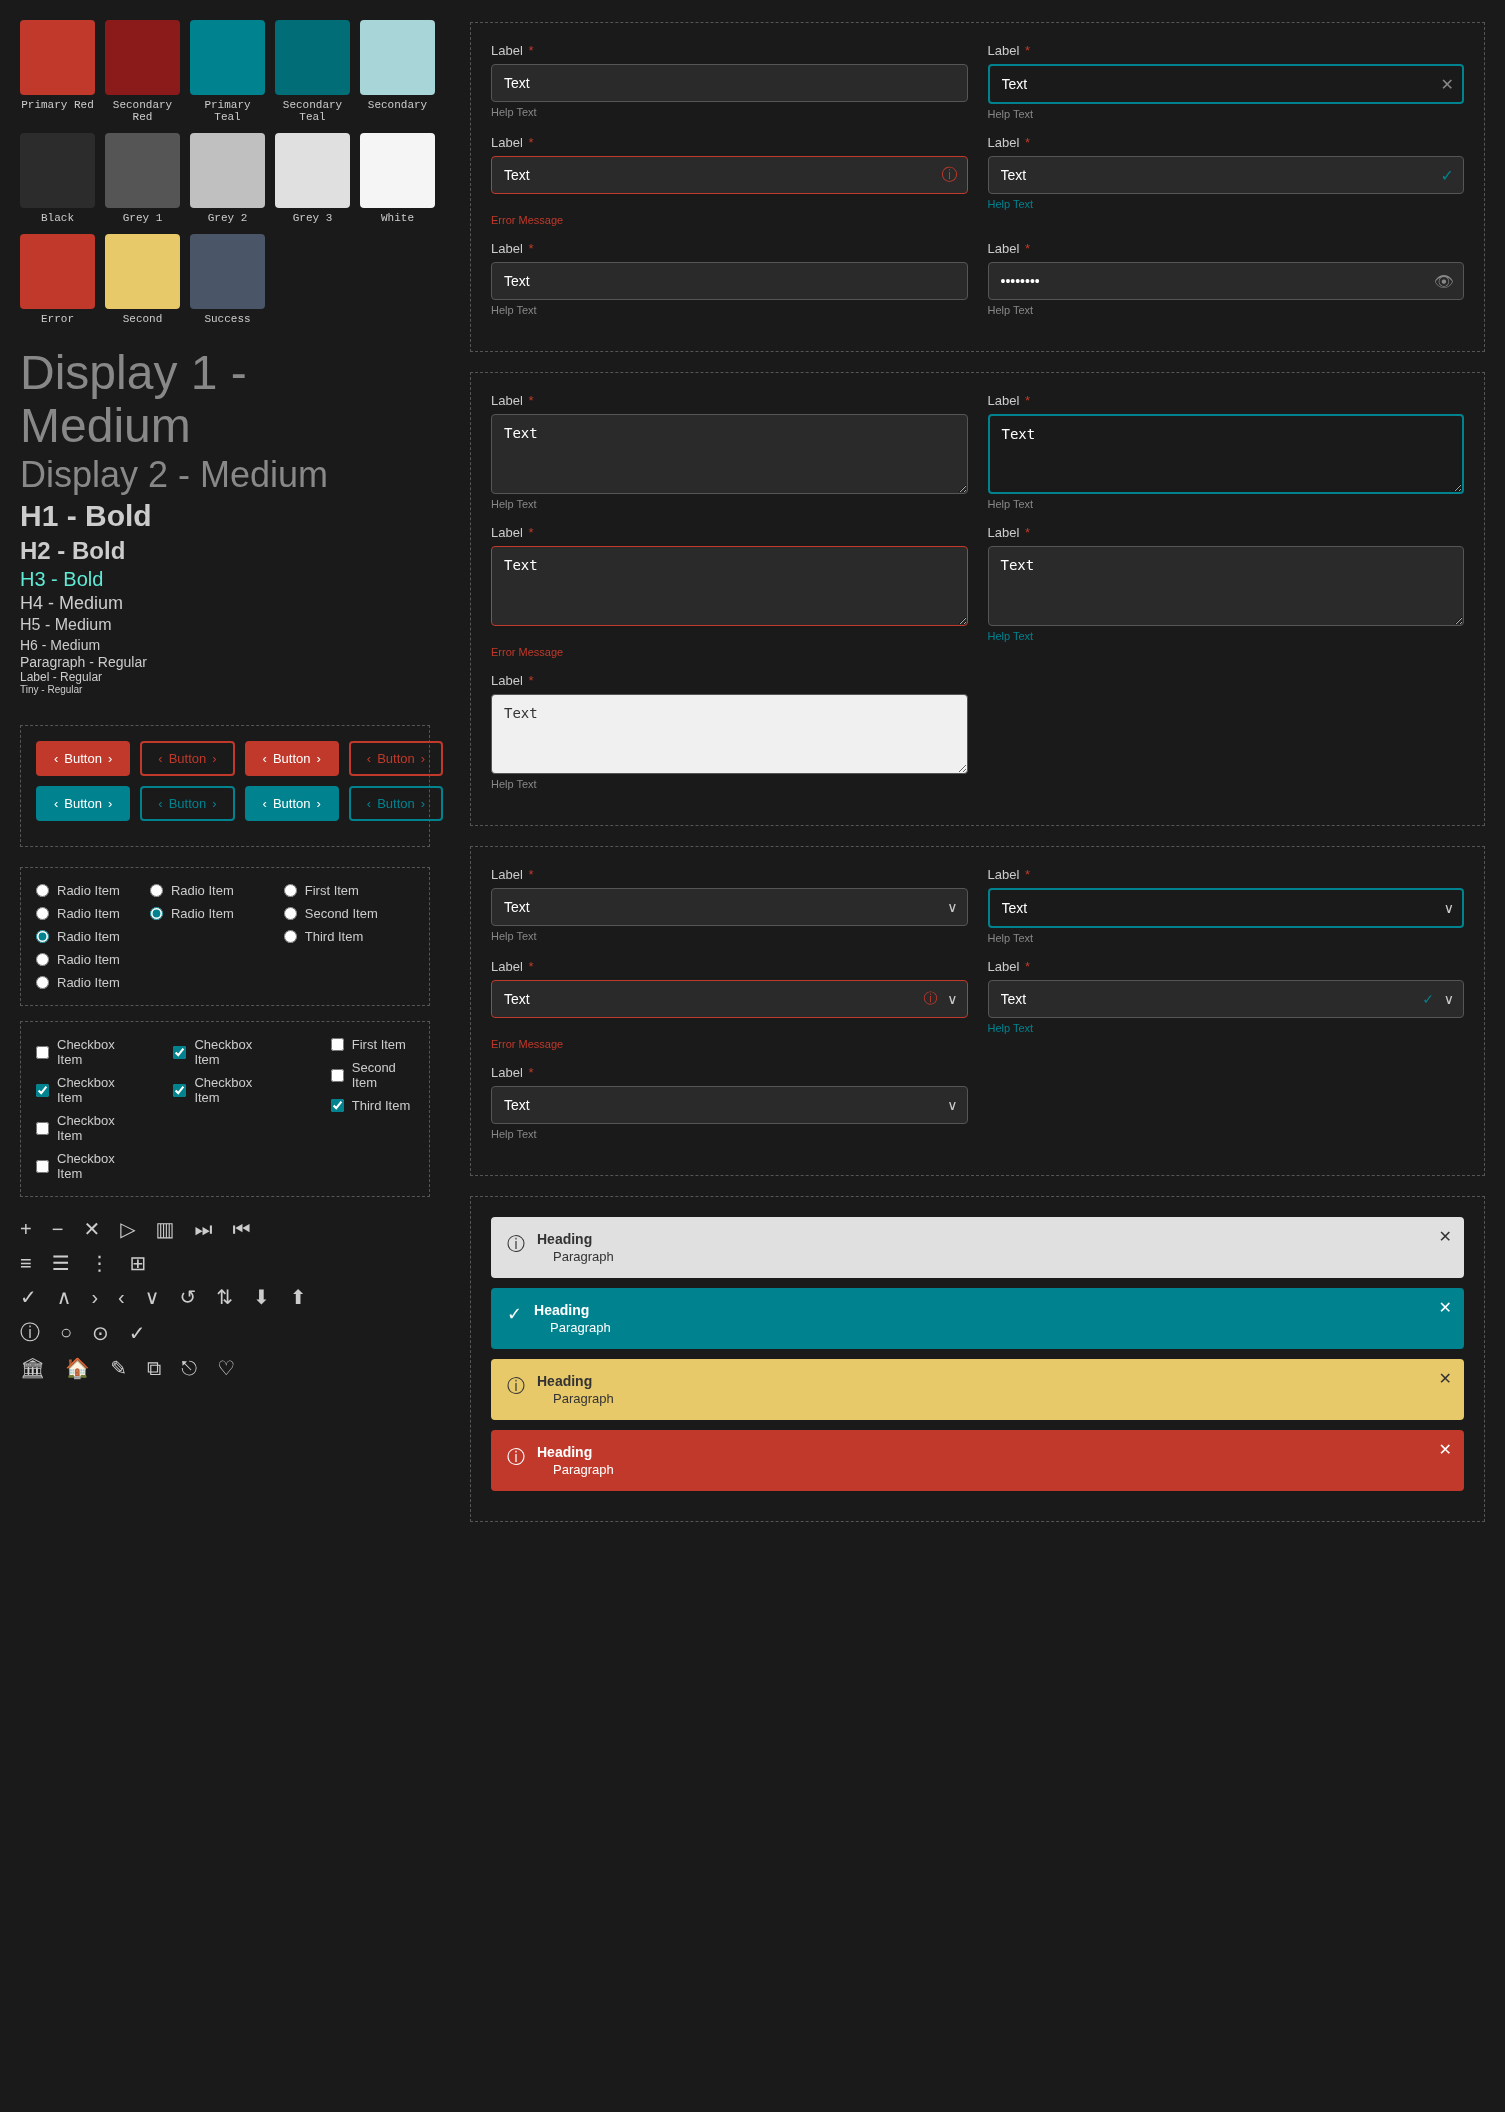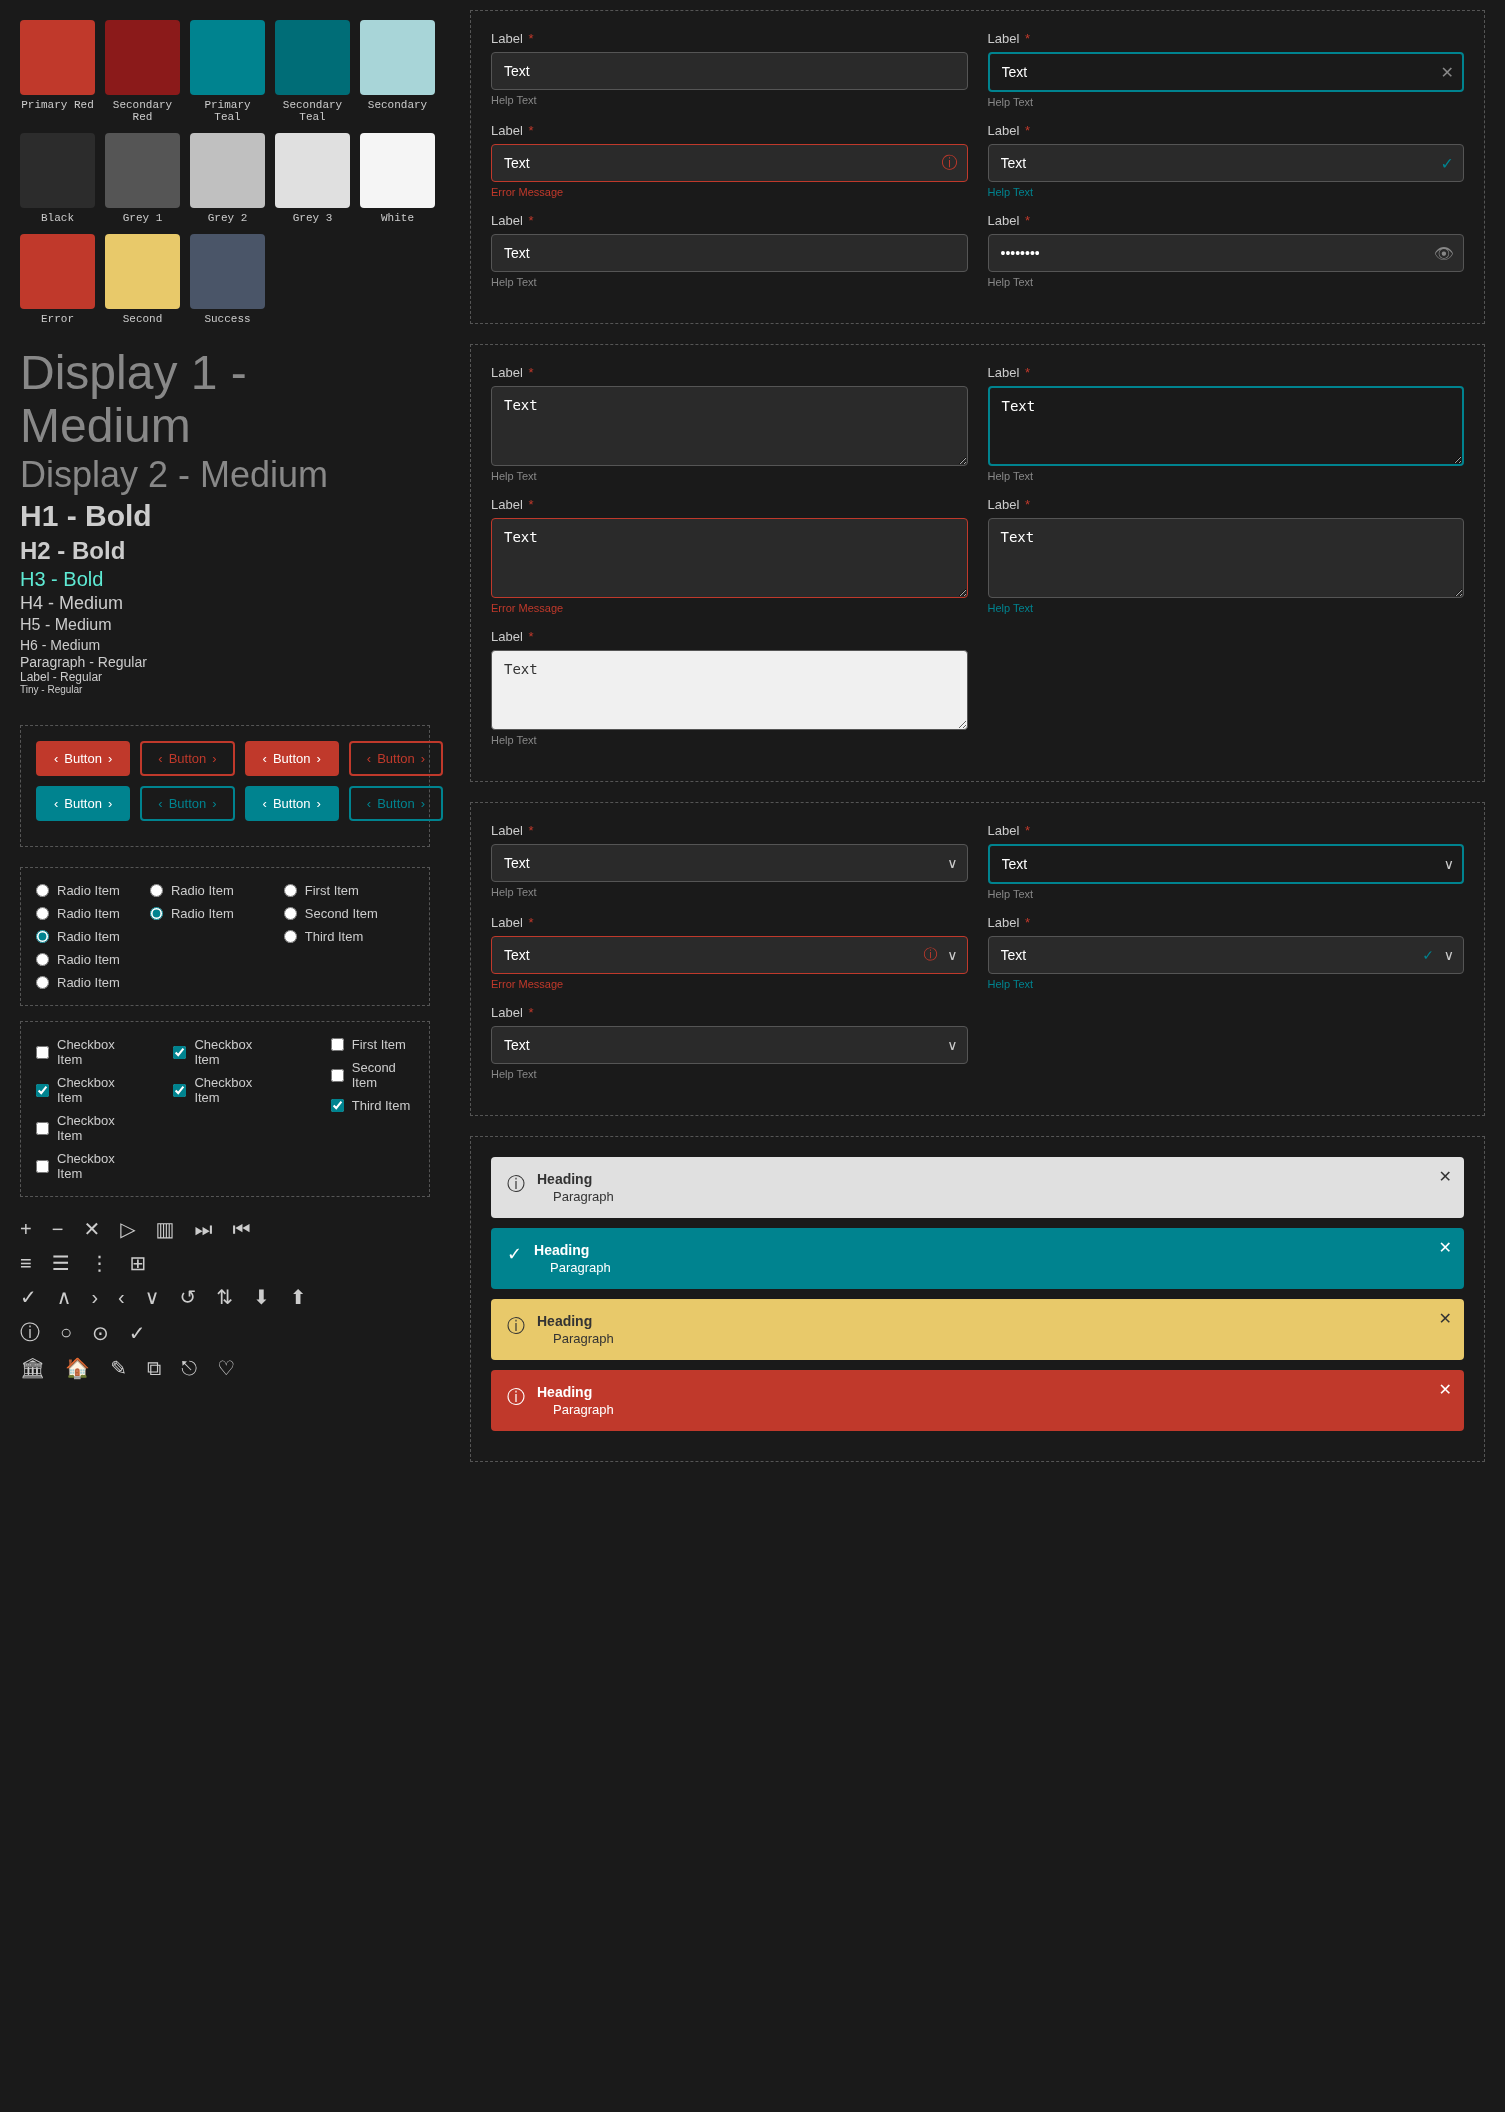--- a/index.html
+++ b/index.html
@@ -152,21 +152,21 @@
     }
     .icon-item {
       font-size: 20px;
       color: #ccc;
       cursor: pointer;
     }
 
     
     .right-panel {
       flex: 1;
-      padding: 10px 20px;
+      padding: 22px 20px;
       background: #1a1a1a;
     }
 
     
     .form-section {
       border: 1px dashed #555;
       padding: 20px;
       margin-bottom: 20px;
     }
     .form-row {
@@ -226,21 +226,21 @@
       font-size: 16px;
     }
     .help-text {
       font-size: 11px;
       color: #888;
       margin-top: 4px;
     }
     .error-text {
       font-size: 11px;
       color: #c0392b;
-      margin-top: 4px;
+      margin-top: 20px;
     }
     .help-text-teal {
       font-size: 11px;
       color: #00838f;
       margin-top: 4px;
     }
 
     
     .form-textarea {
       padding: 10px 12px;

